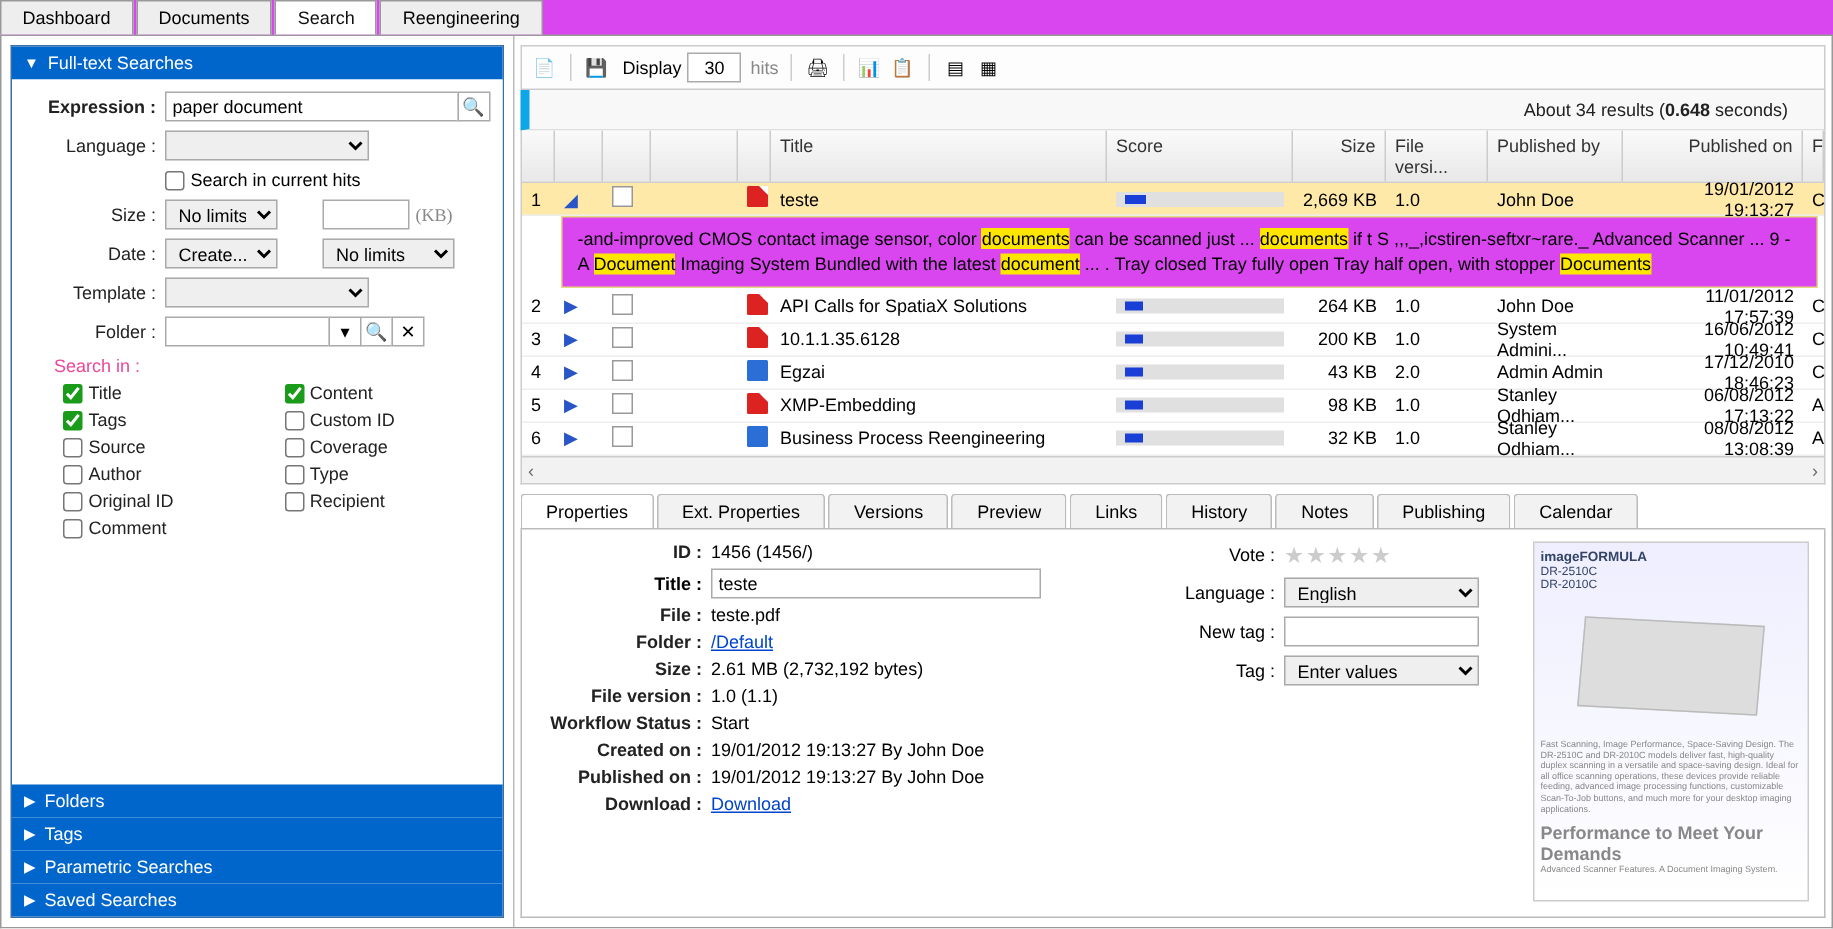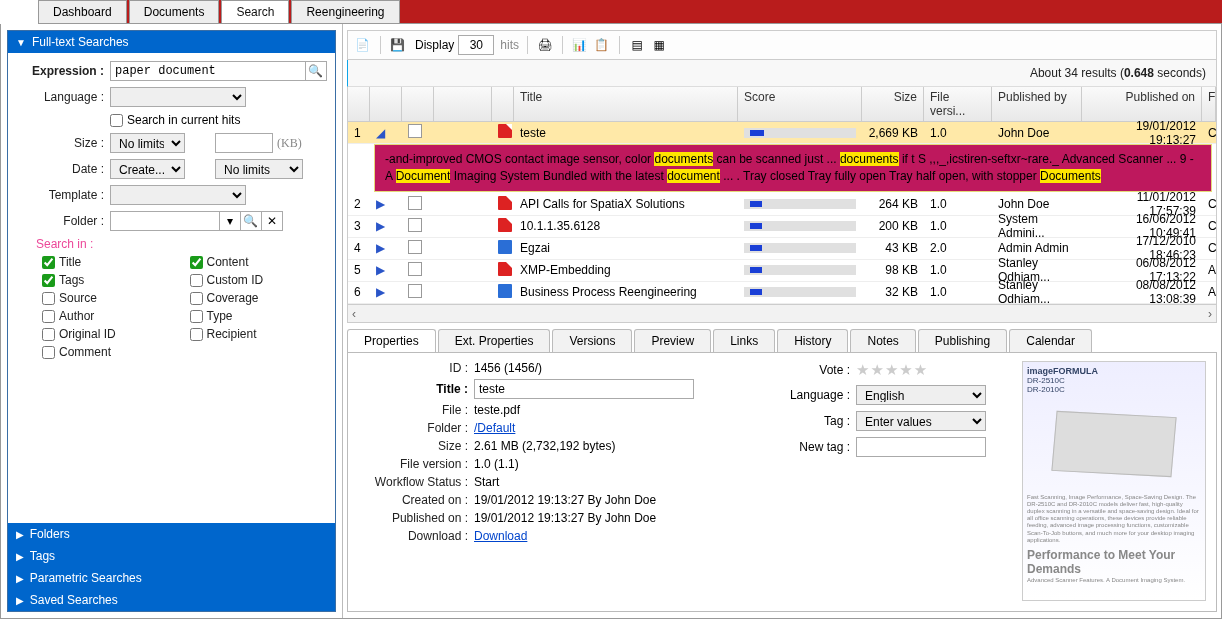--- a/index.html
+++ b/index.html
@@ -1,30 +1,30 @@
 <!DOCTYPE html>
 <html><head>
 <meta charset="utf-8">
 <style>
 * { box-sizing: border-box; margin: 0; padding: 0; font-family: Arial, sans-serif; font-size: 12px; }
 body { background: #fff; width: 1222px; height: 619px; overflow: hidden; }
-.tabs-top { display: flex; border-bottom: 1px solid #999; background: #b91c1c; margin-left: 38px; }
+.tabs-top { display: flex; border-bottom: 1px solid #999; background: #d946ef; }
 .tab-top { padding: 4px 14px; border: 1px solid #999; border-bottom: none; margin-right: 2px; background: #eee; cursor: pointer; }
 .tab-top.active { background: #fff; color: #111; }
 .main-area { display: flex; height: 595px; border: 1px solid #999; border-top: none; }
 .left-panel { width: 342px; border-right: 1px solid #bbb; display: flex; flex-direction: column; padding: 6px; }
 .accordion { display: flex; flex-direction: column; flex: 1; border: 1px solid #3a6ea5; }
 .acc-header { background: #0066cc; color: #fff; padding: 4px 8px; display: flex; align-items: center; cursor: pointer; font-size: 13px; }
 .acc-header .tri { margin-right: 6px; font-size: 10px; }
 .acc-body { background: #fff; padding: 8px; flex: 1; }
 .form-row { display: flex; align-items: center; margin-bottom: 6px; }
 .form-row label { width: 88px; text-align: right; margin-right: 6px; color: #222; }
 .form-row label.bold { font-weight: bold; }
 .form-row input[type=text], .form-row select { border: 1px solid #aaa; padding: 2px 4px; height: 20px; }
-.search-exp { flex: 1; font-family: Liberation Mono, monospace; }
+.search-exp { flex: 1; }
 .search-btn { width: 22px; height: 20px; border: 1px solid #aaa; background: #fff; margin-left: -1px; display:flex;align-items:center;justify-content:center; cursor:pointer;}
 .lang-sel { width: 136px; }
 .chk-row { margin-left: 94px; display:flex; align-items:center; margin-bottom:6px;}
 .chk-row input { margin-right: 4px; }
 .size-sel { width: 75px; }
 .size-inp { width: 58px; margin-left: 30px; }
 .kb { margin-left: 4px; color: #888; font-family: Liberation Serif, serif; }
 .date-sel1 { width: 75px; }
 .date-sel2 { width: 88px; margin-left: 30px; }
 .tmpl-sel { width: 136px; }
@@ -34,44 +34,44 @@
 .chk-grid { display: grid; grid-template-columns: 1fr 1fr; gap: 4px 10px; margin-left: 26px; }
 .chk-grid label { display: flex; align-items: center; color: #222; }
 .chk-grid input { margin-right: 4px; }
 .right-panel { flex: 1; display: flex; flex-direction: column; padding: 6px 4px; }
 .toolbar { display: flex; align-items: center; padding: 4px 6px; border: 1px solid #ccc; background: #fdfdfd; gap: 4px; }
 .toolbar .sep { width: 1px; height: 18px; background: #ccc; margin: 0 4px; }
 .toolbar-ico { width: 18px; height: 18px; display:inline-flex;align-items:center;justify-content:center; cursor:pointer;}
 .display-lbl { margin-left: 4px; }
 .display-inp { width: 36px; border: 1px solid #aaa; height: 20px; text-align:center; }
 .hits { color: #888; margin-left: 2px; }
-.results-info { text-align: right; padding: 6px 10px; color: #222; background: #f8f8f8; border-bottom: 1px solid #ddd; border-left:1px solid #0ea5e9;border-right:1px solid #ccc;}
+.results-info { text-align: right; padding: 6px 24px; color: #222; background: #f8f8f8; border-bottom: 1px solid #ddd; border-left:6px solid #0ea5e9;border-right:1px solid #ccc;}
 .grid-wrap { border: 1px solid #ccc; border-top:none; }
 .grid-header { display: flex; background: linear-gradient(#fafafa,#e8e8e8); border-bottom: 1px solid #ccc; }
 .grid-header div { border-right: 1px solid #ccc; padding: 3px 6px; color: #333; }
 .gc0{width:22px;} .gc1{width:32px;} .gc2{width:32px;} .gc3{width:58px;} .gc4{width:22px;} .gc5{flex:1;min-width:170px;} .gc6{width:124px;} .gc7{width:62px;text-align:right;} .gc8{width:68px;} .gc9{width:90px;} .gc10{width:120px;text-align:right;} .gc11{width:14px;}
 .grid-row { display: flex; border-bottom: 1px solid #eee; align-items:center; height:22px;}
 .grid-row.selected { background: #ffe9a8; }
 .grid-row div { padding: 2px 6px; }
 .grid-row .gc6 { display:flex;align-items:center;gap:2px;}
 .scorebar { flex:1; height:10px; background:#e0e0e0; position:relative;}
 .scorebar .fill { height:100%; background:#1a3fd6; }
-.snippet { background: #be185d; border: 1px solid #e6d97a; padding: 6px 10px; margin: 0 4px 2px 26px; font-size:12px; line-height:1.4;}
+.snippet { background: #d946ef; border: 1px solid #e6d97a; padding: 6px 10px; margin: 0 4px 2px 26px; font-size:12px; line-height:1.4;}
 .hl { background: #ffe600; }
 .expander { color:#2a55c8; cursor:pointer;}
 .pagebar { height:18px; background:#f2f2f2; border-top:1px solid #ccc; position:relative;}
 .pagebar .arrow-l{position:absolute;left:4px;top:2px;cursor:pointer;color:#666;}
 .pagebar .arrow-r{position:absolute;right:4px;top:2px;cursor:pointer;color:#666;}
 .detail-tabs { display: flex; margin-top: 6px; border-bottom: 1px solid #bbb; }
 .detail-tab { padding: 4px 16px; border: 1px solid #bbb; border-bottom: none; margin-right: 2px; background: #f2f2f2; cursor: pointer; border-radius: 3px 3px 0 0;}
 .detail-tab.active { background: #fff; }
 .detail-body { display:flex; padding:8px 10px; gap:12px; border: 1px solid #bbb; border-top:none; flex:1;}
 .prop-col { flex:1; }
 .prop-row { display:flex; align-items:center; margin-bottom:4px; }
-.prop-row label { width:110px; text-align:right; margin-right:6px; color:#222;}
+.prop-row label { width:110px; text-align:right; margin-right:6px; color:#222;font-weight:bold;}
 .prop-row label.bold { font-weight:bold; color:#000;}
 .title-inp { border:1px solid #aaa; padding:2px 4px; width:220px; height:20px;}
 .link { color: #0044cc; text-decoration: underline; cursor: pointer; }
 .side-col { width:240px; }
 .side-row { display:flex; align-items:center; margin-bottom:6px;}
 .side-row label { width:80px; text-align:right; margin-right:6px;}
 .stars { color:#ccc; letter-spacing:1px; font-size:15px;}
 .sel, .tag-inp { border:1px solid #aaa; padding:2px 4px; height:20px; width:130px;}
 .preview { width:184px; height:240px; border:1px solid #ccc; background:linear-gradient(#eef,#fff); padding:4px; font-size:7px; color:#555; position:relative; overflow:hidden;}
 .preview .scanner{width:120px;height:60px;background:#ddd;margin:20px auto;border:1px solid #bbb;transform:skew(-5deg,3deg);}
@@ -414,26 +414,26 @@
       <div class="side-col">
         <div class="side-row">
             <label>Vote :</label>
             <span class="stars">★★★★★</span>
           </div>
         <div class="side-row">
             <label>Language :</label>
             <select class="sel"><option>English</option></select>
           </div>
         <div class="side-row">
+            <label>New tag :</label>
+            <input class="tag-inp" style="">
+          </div>
+        <div class="side-row">
             <label>Tag :</label>
             <select class="sel"><option>Enter values</option></select>
-          </div>
-        <div class="side-row">
-            <label>New tag :</label>
-            <input class="tag-inp" style="">
           </div>
       </div>
       <div class="preview">
         <div style="font-size:9px;font-weight:bold;color:#346;">imageFORMULA</div>
         <div style="font-size:8px;color:#346;">DR-2510C</div>
         <div style="font-size:8px;color:#346;">DR-2010C</div>
         <div class="scanner"></div>
         <div class="txt">Fast Scanning, Image Performance, Space-Saving Design. The DR-2510C and DR-2010C models deliver fast, high-quality duplex scanning in a versatile and space-saving design. Ideal for all office scanning operations, these devices provide reliable feeding, advanced image processing functions, customizable Scan-To-Job buttons, and much more for your desktop imaging applications.</div>
         <div class="txt" style="margin-top:4px;"><b>Performance to Meet Your Demands</b><br>Advanced Scanner Features. A Document Imaging System.</div>
       </div>

